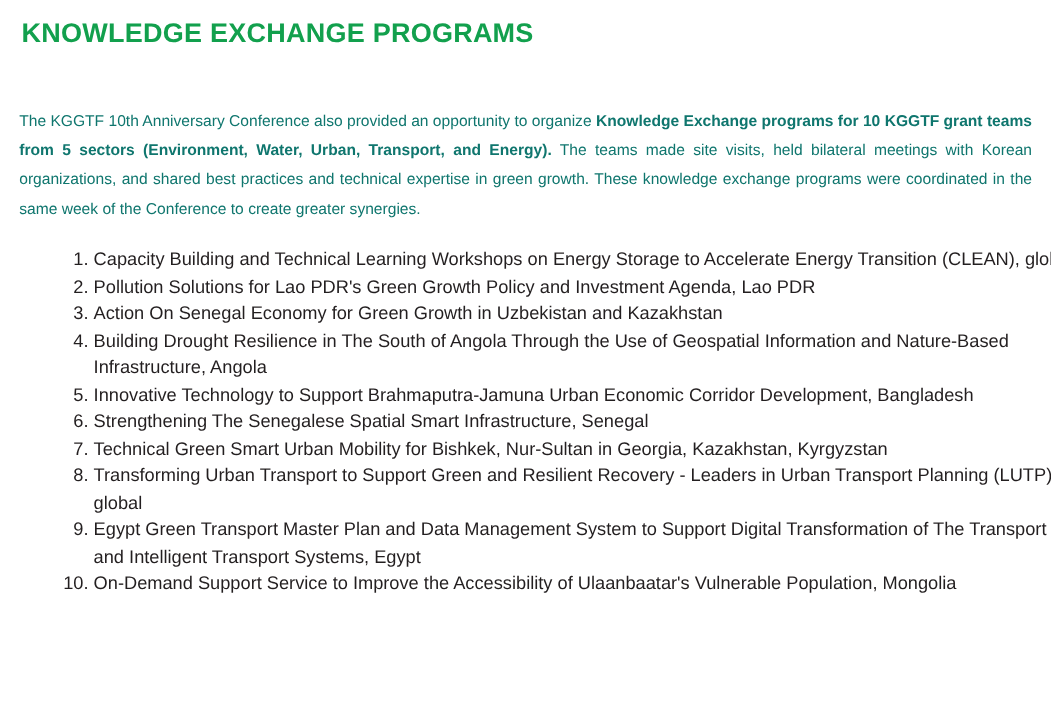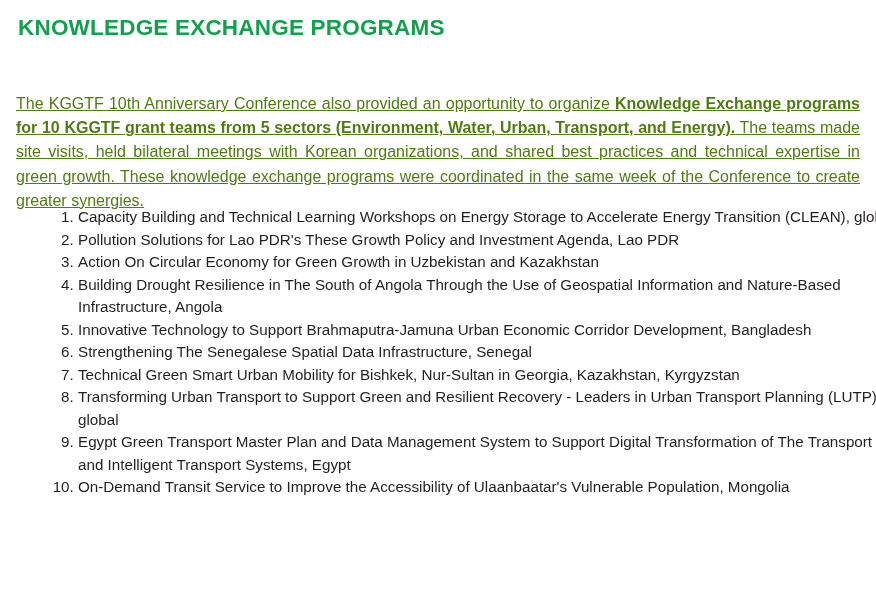--- a/index.html
+++ b/index.html
@@ -30,26 +30,25 @@
     color: #12a04d;
     letter-spacing: 0.2px;
     line-height: 1.2;
     white-space: nowrap;
   }
   .intro-paragraph {
     position: absolute;
     left: 16px;
     top: 76px;
     width: 844px;
-    font-size: 16px;
+    font-size: 13px;
     line-height: 24.2px;
     text-align: justify;
     text-justify: inter-word;
-    color: #4d7c0f;
-    text-decoration: underline;
+    color: #0f766e;
   }
   .intro-paragraph b {
     font-weight: bold;
   }
   .program-list {
     position: absolute;
     left: 16px;
     top: 206px;
     width: 846px;
     margin: 0;
@@ -77,24 +76,24 @@
 <div class="page">
 
   <div class="section-heading">KNOWLEDGE EXCHANGE PROGRAMS</div>
 
   <p class="intro-paragraph">
     <span>The KGGTF 10th Anniversary Conference also provided an opportunity to organize </span><b>Knowledge Exchange programs for 10 KGGTF grant teams from 5 sectors (Environment, Water, Urban, Transport, and Energy).</b><span> The teams made site visits, held bilateral meetings with Korean organizations, and shared best practices and technical expertise in green growth. These knowledge exchange programs were coordinated in the same week of the Conference to create greater synergies.</span>
   </p>
 
   <ol class="program-list">
     <li><span class="item-text">Capacity Building and Technical Learning Workshops on Energy Storage to Accelerate Energy Transition (CLEAN), global</span></li>
-    <li><span class="item-text">Pollution Solutions for Lao PDR's These Growth Policy and Investment Agenda, Lao PDR</span></li>
-    <li><span class="item-text">Action On Circular Economy for Green Growth in Uzbekistan and Kazakhstan</span></li>
+    <li><span class="item-text">Pollution Solutions for Lao PDR's Green Growth Policy and Investment Agenda, Lao PDR</span></li>
+    <li><span class="item-text">Action On Senegal Economy for Green Growth in Uzbekistan and Kazakhstan</span></li>
     <li><span class="item-text">Building Drought Resilience in The South of Angola Through the Use of Geospatial Information and Nature-Based Infrastructure, Angola</span></li>
     <li><span class="item-text">Innovative Technology to Support Brahmaputra-Jamuna Urban Economic Corridor Development, Bangladesh</span></li>
-    <li><span class="item-text">Strengthening The Senegalese Spatial Data Infrastructure, Senegal</span></li>
+    <li><span class="item-text">Strengthening The Senegalese Spatial Smart Infrastructure, Senegal</span></li>
     <li><span class="item-text">Technical Green Smart Urban Mobility for Bishkek, Nur-Sultan in Georgia, Kazakhstan, Kyrgyzstan</span></li>
     <li><span class="item-text">Transforming Urban Transport to Support Green and Resilient Recovery - Leaders in Urban Transport Planning (LUTP), global</span></li>
     <li><span class="item-text">Egypt Green Transport Master Plan and Data Management System to Support Digital Transformation of The Transport Sector and Intelligent Transport Systems, Egypt</span></li>
-    <li><span class="item-text">On-Demand Transit Service to Improve the Accessibility of Ulaanbaatar's Vulnerable Population, Mongolia</span></li>
+    <li><span class="item-text">On-Demand Support Service to Improve the Accessibility of Ulaanbaatar's Vulnerable Population, Mongolia</span></li>
   </ol>
 
 </div>
 
 </body></html>

